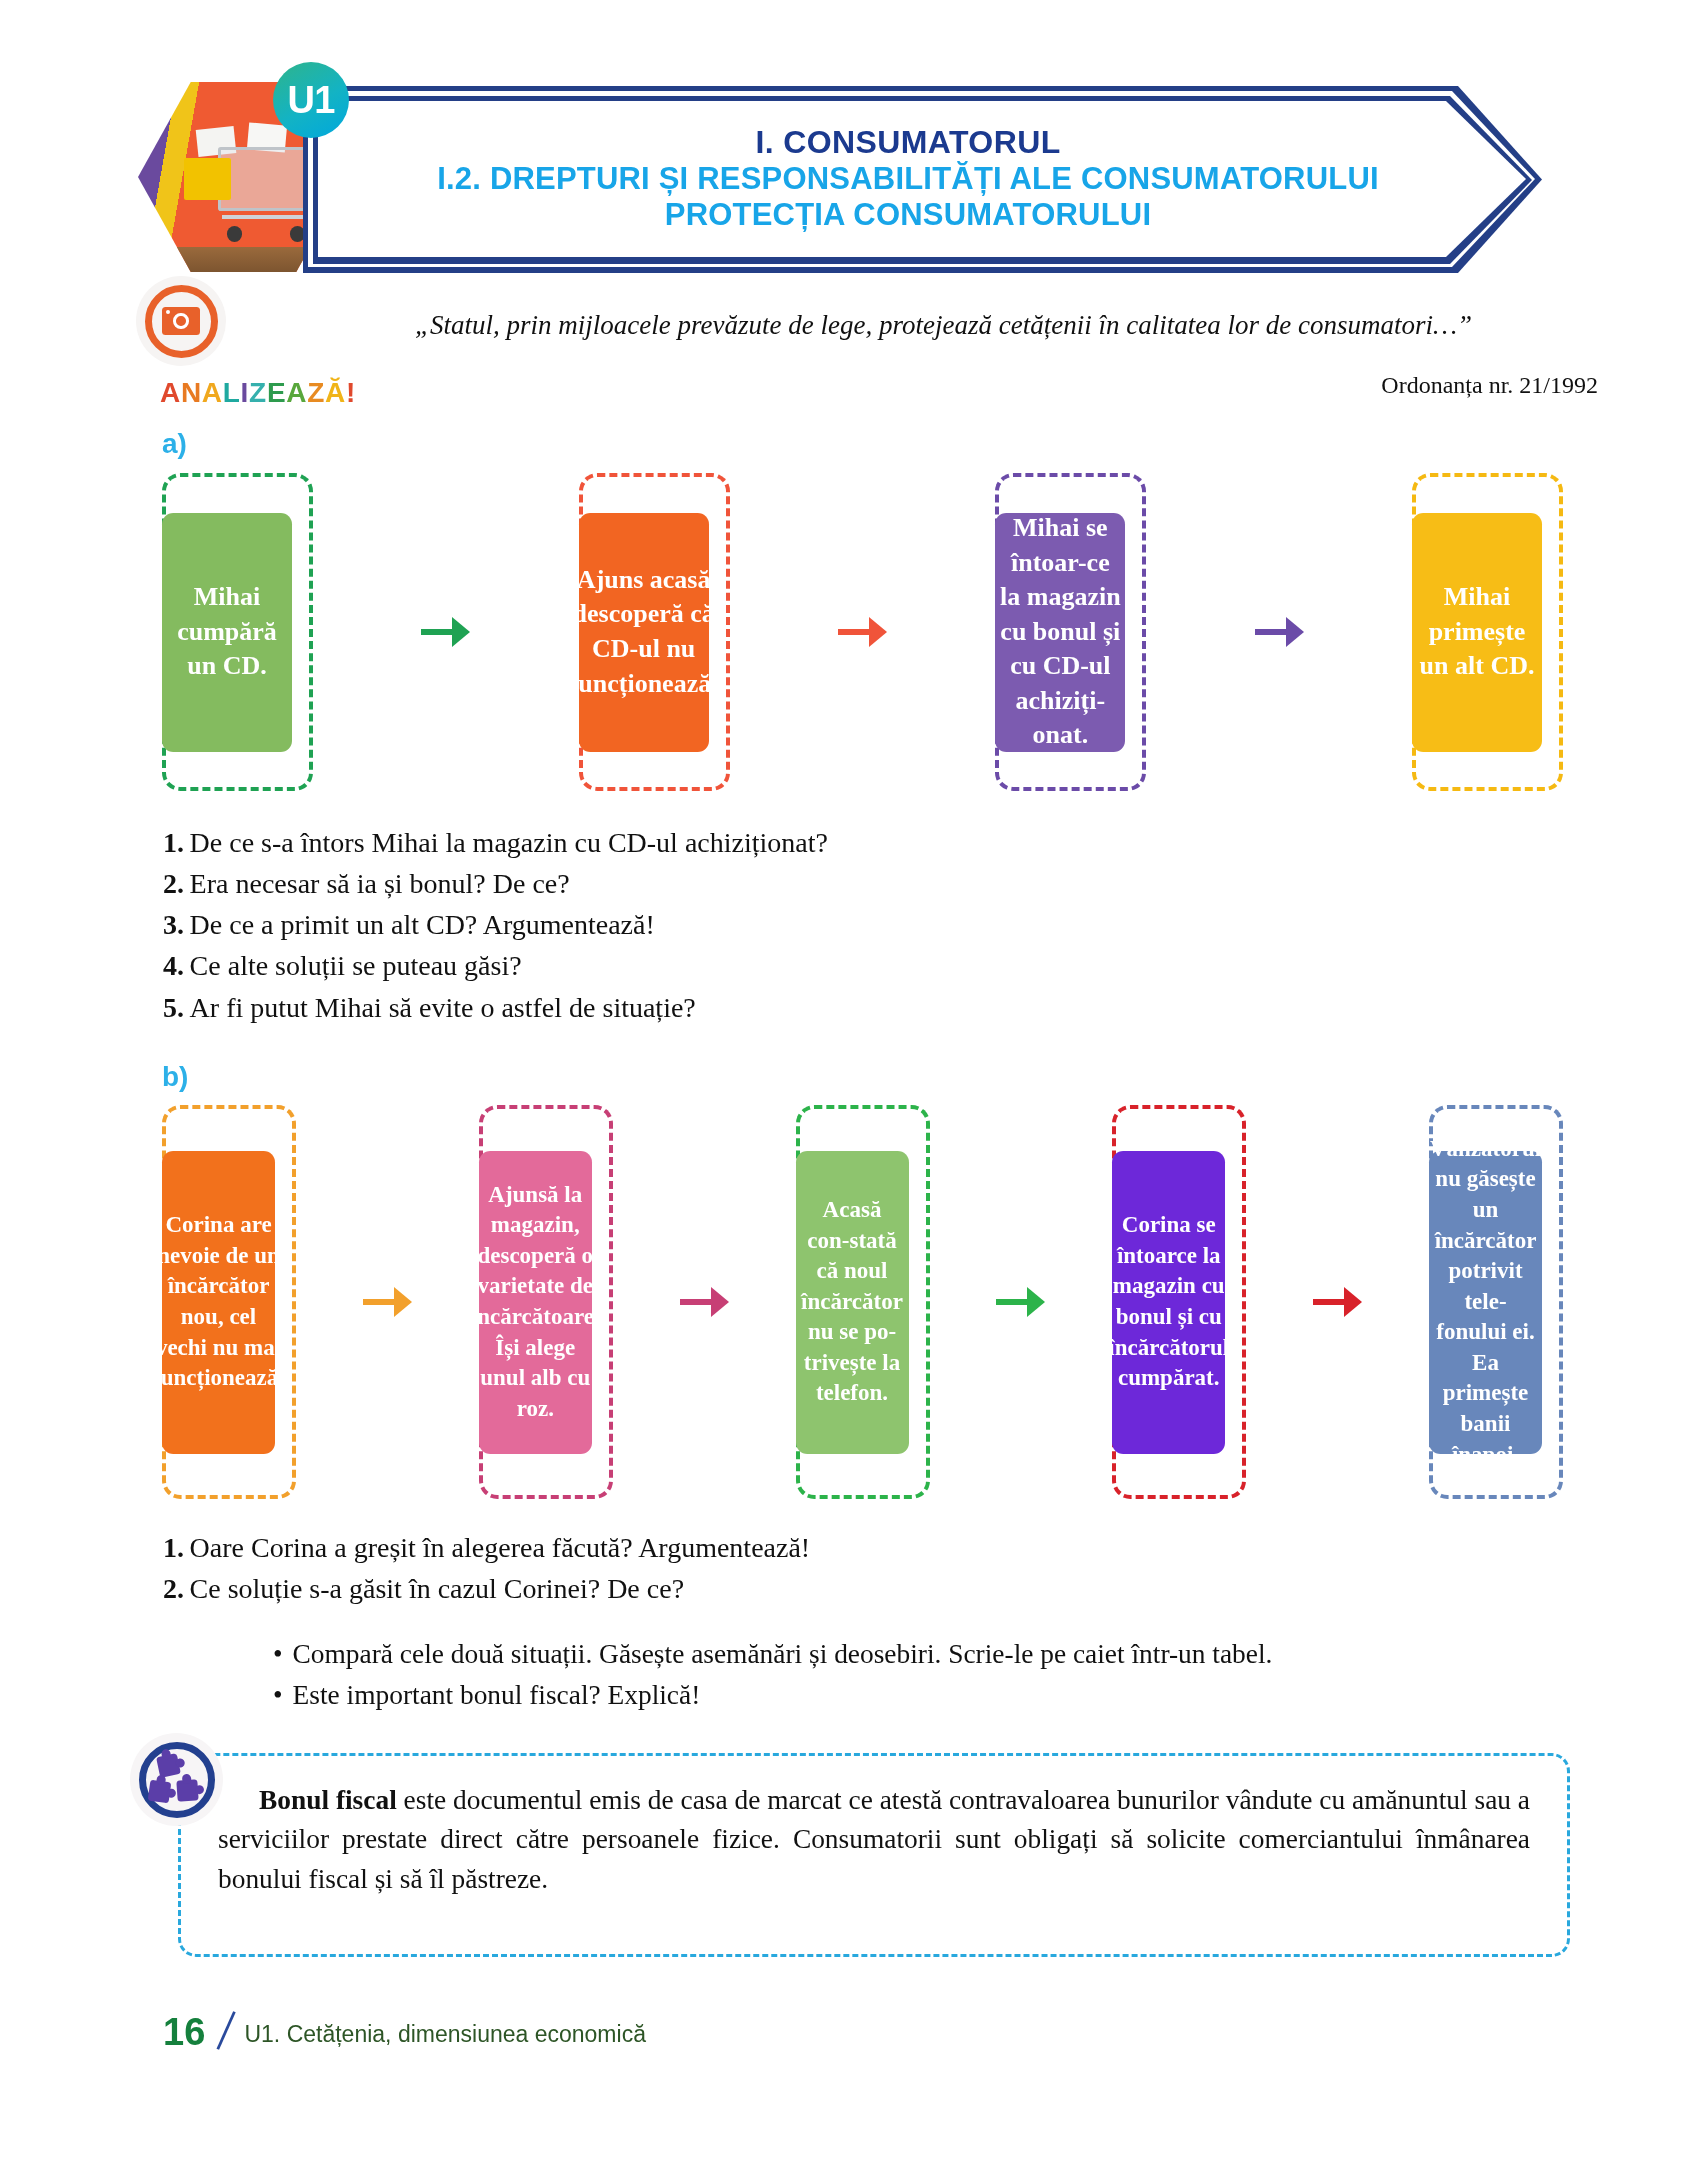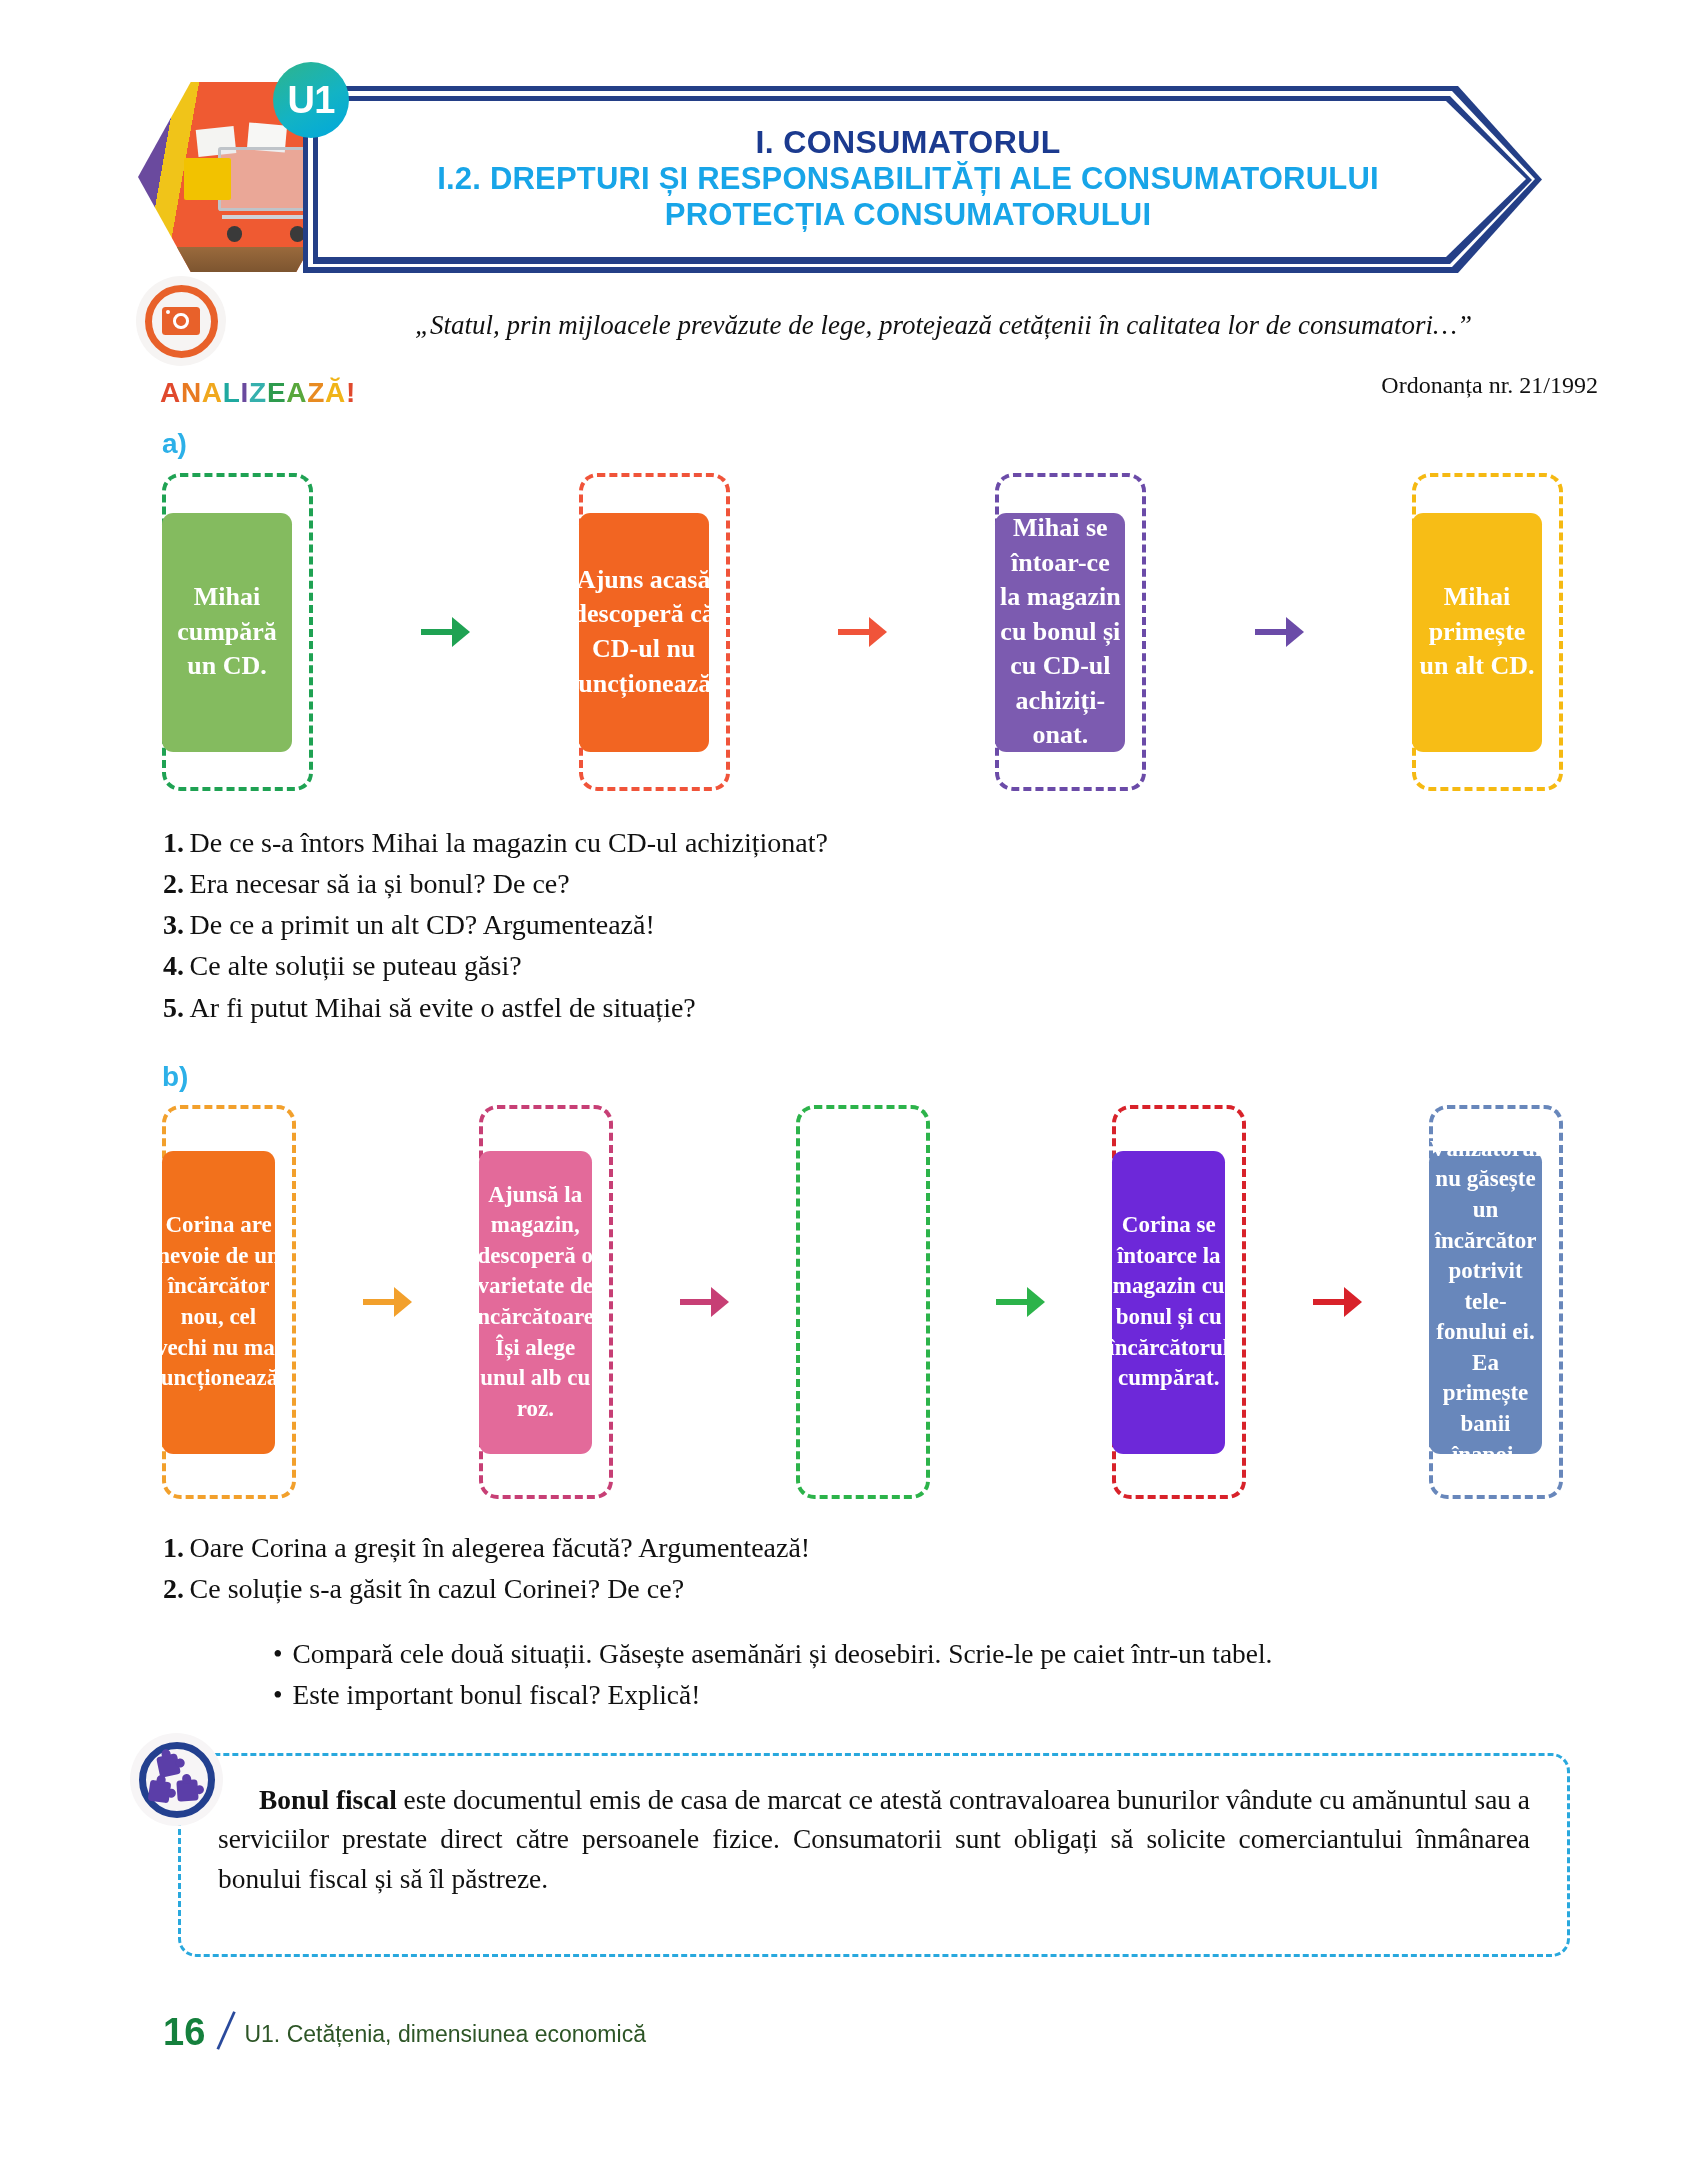--- a/index.html
+++ b/index.html
@@ -522,20 +522,21 @@
       <div class="card-wrap" style="width: 134px;">
         <div class="card-outer" style="border: 4.2px dashed rgb(199, 63, 117);"></div>
         <div class="card-inner" style="background: rgb(227, 106, 154);">Ajunsă la magazin, descoperă o varietate de încărcătoare. Își alege unul alb cu roz.</div>
       </div>
       <div class="arrow" style="flex: 1 1 auto;">
         <div class="arrow-line" style="background: rgb(199, 63, 117);"></div>
         <div class="arrow-head" style="border-left: 18.3px solid rgb(199, 63, 117);"></div>
       </div>
       <div class="card-wrap" style="width: 134px;">
         <div class="card-outer" style="border: 4.2px dashed rgb(44, 179, 74);"></div>
+        <div class="card-inner" style="background: rgb(142, 196, 110);">Acasă con-stată că noul încărcător nu se po-trivește la telefon.</div>
       </div>
       <div class="arrow" style="flex: 1 1 auto;">
         <div class="arrow-line" style="background: rgb(44, 179, 74);"></div>
         <div class="arrow-head" style="border-left: 18.3px solid rgb(44, 179, 74);"></div>
       </div>
       <div class="card-wrap" style="width: 134px;">
         <div class="card-outer" style="border: 4.2px dashed rgb(216, 34, 42);"></div>
         <div class="card-inner" style="background: #6d28d9;">Corina se întoarce la magazin cu bonul și cu încărcătorul cumpărat.</div>
       </div>
       <div class="arrow" style="flex: 1 1 auto;">

